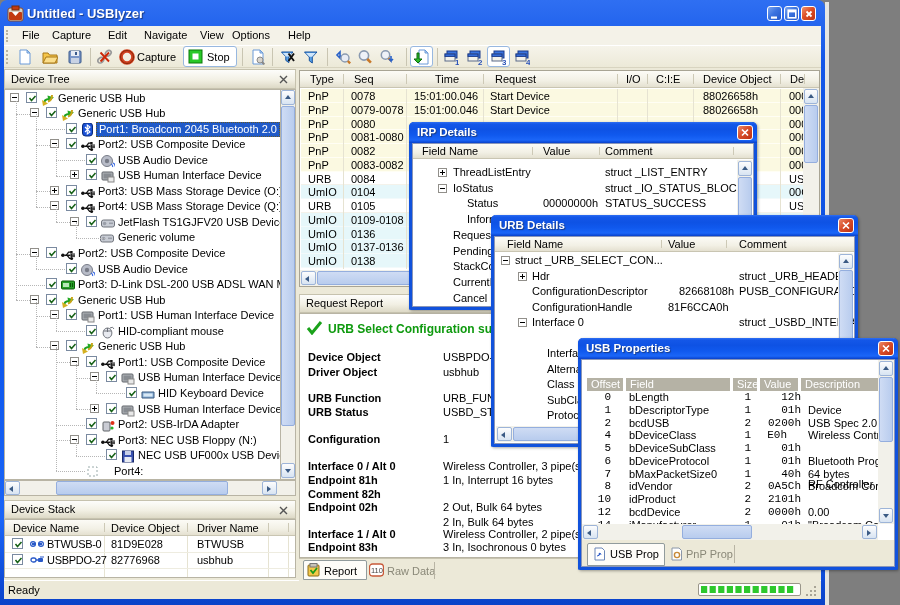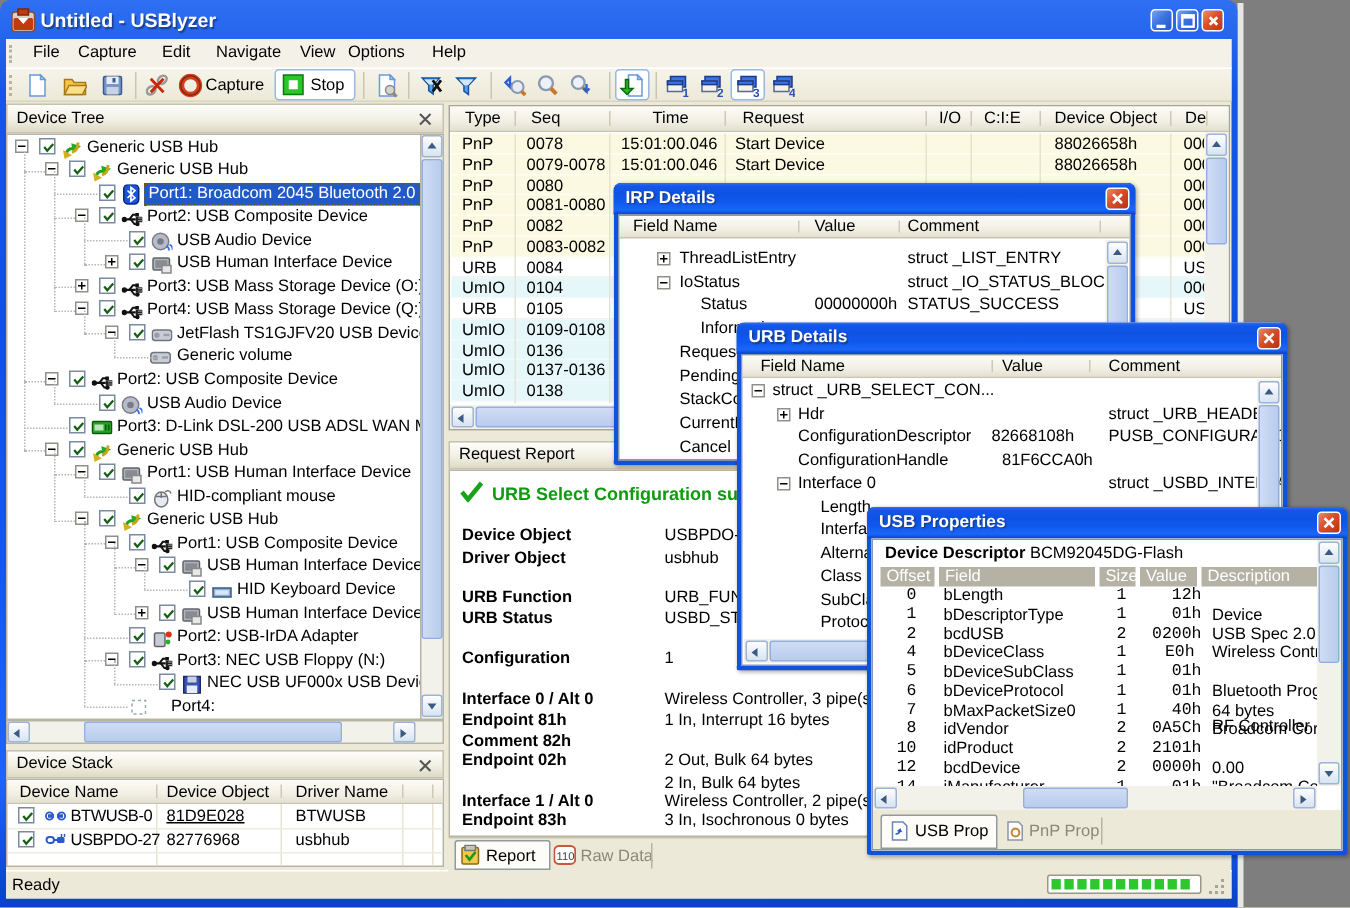--- a/index.html
+++ b/index.html
@@ -640,21 +640,21 @@
       <svg width="11" height="11">
         <path d="M2.5 5l2 2.5L8.5 3" stroke="#156015" stroke-width="1.5" fill="none"></path>
       </svg>
     </div>
     <div class="a" style="left:25px;top:1px;"><svg width="14" height="14">
         <path d="M2 7h4M8 7h4" stroke="#2a5ac8" stroke-width="2.4" fill="none"></path>
         <circle cx="3" cy="7" r="2.4" fill="none" stroke="#2a5ac8" stroke-width="1.2"></circle>
         <circle cx="11" cy="7" r="2.4" fill="none" stroke="#2a5ac8" stroke-width="1.2"></circle>
       </svg></div>
     <span style="position:absolute;left:42px;width:63px;overflow:hidden;letter-spacing:-0.3px;">BTWUSB-0</span>
-    <span style="position:absolute;left:106px;text-decoration:underline;">81D9E028</span>
+    <span style="position:absolute;left:106px;">81D9E028</span>
     <span style="position:absolute;left:192px;">BTWUSB</span>
   </div>
 <div class="a" style="left:5px;top:552px;width:290px;height:16px;line-height:16px;">
     <div class="cb" style="left:7px;top:2px;">
       <svg width="11" height="11">
         <path d="M2.5 5l2 2.5L8.5 3" stroke="#156015" stroke-width="1.5" fill="none"></path>
       </svg>
     </div>
     <div class="a" style="left:25px;top:1px;"><svg width="14" height="14">
         <rect x="1" y="5" width="5" height="4" rx="2" fill="none" stroke="#2a5ac8" stroke-width="1.3"></rect>
@@ -975,37 +975,34 @@
       <div style="position:absolute;left:0;top:31.5px;width:100%;height:15.5px;line-height:15px;white-space:nowrap;">
         <div class="exp" style="left:23px;top:3px;">
           <span class="h"></span>
           <span class="v"></span>
         </div>
         <span style="position:absolute;left:37px;">Hdr</span>
         <span style="position:absolute;left:244px;">struct _URB_HEADER</span>
       </div>
       <div style="position:absolute;left:0;top:47.0px;width:100%;height:15.5px;line-height:15px;white-space:nowrap;">
         <span style="position:absolute;left:37px;">ConfigurationDescriptor</span>
-        <span style="position:absolute;left:166px;text-align:center;">82668108h</span>
+        <span style="position:absolute;left:184px;text-align:center;">82668108h</span>
         <span style="position:absolute;left:244px;">PUSB_CONFIGURATION_DE</span>
       </div>
       <div style="position:absolute;left:0;top:62.5px;width:100%;height:15.5px;line-height:15px;white-space:nowrap;">
         <span style="position:absolute;left:37px;">ConfigurationHandle</span>
         <span style="position:absolute;left:173px;">81F6CCA0h</span>
       </div>
       <div style="position:absolute;left:0;top:78.0px;width:100%;height:15.5px;line-height:15px;white-space:nowrap;">
         <div class="exp" style="left:23px;top:3px;">
           <span class="h"></span>
         </div>
         <span style="position:absolute;left:37px;">Interface 0</span>
         <span style="position:absolute;left:244px;">struct _USBD_INTERFACE_IN</span>
       </div>
-      <div style="position:absolute;left:0;top:93.5px;width:100%;height:15.5px;line-height:15px;white-space:nowrap;">
-        <span style="position:absolute;left:52px;">Length</span>
-      </div>
       <div style="position:absolute;left:0;top:109.0px;width:100%;height:15.5px;line-height:15px;white-space:nowrap;">
         <span style="position:absolute;left:52px;">InterfaceNumber</span>
       </div>
       <div style="position:absolute;left:0;top:124.5px;width:100%;height:15.5px;line-height:15px;white-space:nowrap;">
         <span style="position:absolute;left:52px;">AlternateSetting</span>
       </div>
       <div style="position:absolute;left:0;top:140.0px;width:100%;height:15.5px;line-height:15px;white-space:nowrap;">
         <span style="position:absolute;left:52px;">Class</span>
       </div>
       <div style="position:absolute;left:0;top:155.5px;width:100%;height:15.5px;line-height:15px;white-space:nowrap;">
@@ -1033,21 +1030,20 @@
 <div class="fw" style="left:578px;top:338px;width:320px;height:232px;z-index:30;background:#ece9d8;">
     <div class="fwt tb">
       <span>USB Properties</span>
       <div class="xbtn" style="right:4px;"><svg width="14" height="13">
           <path d="M4 3.5l6 6M10 3.5l-6 6" stroke="#fff" stroke-width="1.7"></path>
         </svg></div>
     </div>
     <div style="position:absolute;left:0;top:21px;right:0;bottom:0;background:#fff;border:1px solid #8a96b8;overflow:hidden;">
       <div style="position:absolute;left:0;top:0;right:0;bottom:26px;">
         <div style="position:absolute;left:0;top:0;right:16px;bottom:16px;overflow:hidden;">
-          <div style="position:absolute;left:8px;top:3px;"><b>Device Descriptor </b>BCM92045DG-Flash</div>
           <div style="position:absolute;left:5px;top:18px;width:36px;height:13px;background:#b5b2a5;color:#fff;padding:0 0 0 4px;line-height:13px;">Offset</div>
           <div style="position:absolute;left:44px;top:18px;width:104px;height:13px;background:#b5b2a5;color:#fff;padding:0 0 0 4px;line-height:13px;">Field</div>
           <div style="position:absolute;left:151px;top:18px;width:24px;height:13px;background:#b5b2a5;color:#fff;padding:0 0 0 4px;line-height:13px;">Size</div>
           <div style="position:absolute;left:178px;top:18px;width:38px;height:13px;background:#b5b2a5;color:#fff;padding:0 0 0 4px;line-height:13px;">Value</div>
           <div style="position:absolute;left:219px;top:18px;width:140px;height:13px;background:#b5b2a5;color:#fff;padding:0 0 0 4px;line-height:13px;">Description</div>
           <div style="position:absolute;left:0;top:31.0px;width:100%;height:12.75px;line-height:12.5px;white-space:nowrap;">
             <span class="mono" style="position:absolute;left:5px;width:24px;text-align:right;">0</span>
             <span style="position:absolute;left:47px;">bLength</span>
             <span class="mono" style="position:absolute;left:157px;width:12px;text-align:right;">1</span>
             <span class="mono" style="position:absolute;left:178px;width:41px;text-align:right;">12h</span>
@@ -1064,21 +1060,21 @@
             <span class="mono" style="position:absolute;left:5px;width:24px;text-align:right;">2</span>
             <span style="position:absolute;left:47px;">bcdUSB</span>
             <span class="mono" style="position:absolute;left:157px;width:12px;text-align:right;">2</span>
             <span class="mono" style="position:absolute;left:178px;width:41px;text-align:right;">0200h</span>
             <span style="position:absolute;left:226px;">USB Spec 2.0</span>
           </div>
           <div style="position:absolute;left:0;top:69.25px;width:100%;height:12.75px;line-height:12.5px;white-space:nowrap;">
             <span class="mono" style="position:absolute;left:5px;width:24px;text-align:right;">4</span>
             <span style="position:absolute;left:47px;">bDeviceClass</span>
             <span class="mono" style="position:absolute;left:157px;width:12px;text-align:right;">1</span>
-            <span class="mono" style="position:absolute;left:184px;width:41px;text-align:center;">E0h</span>
+            <span class="mono" style="position:absolute;left:164px;width:41px;text-align:right;">E0h</span>
             <span style="position:absolute;left:226px;">Wireless Controller</span>
           </div>
           <div style="position:absolute;left:0;top:82.0px;width:100%;height:12.75px;line-height:12.5px;white-space:nowrap;">
             <span class="mono" style="position:absolute;left:5px;width:24px;text-align:right;">5</span>
             <span style="position:absolute;left:47px;">bDeviceSubClass</span>
             <span class="mono" style="position:absolute;left:157px;width:12px;text-align:right;">1</span>
             <span class="mono" style="position:absolute;left:178px;width:41px;text-align:right;">01h</span>
             <span style="position:absolute;left:226px;margin-top:36px;">RF Controller</span>
           </div>
           <div style="position:absolute;left:0;top:94.75px;width:100%;height:12.75px;line-height:12.5px;white-space:nowrap;">

